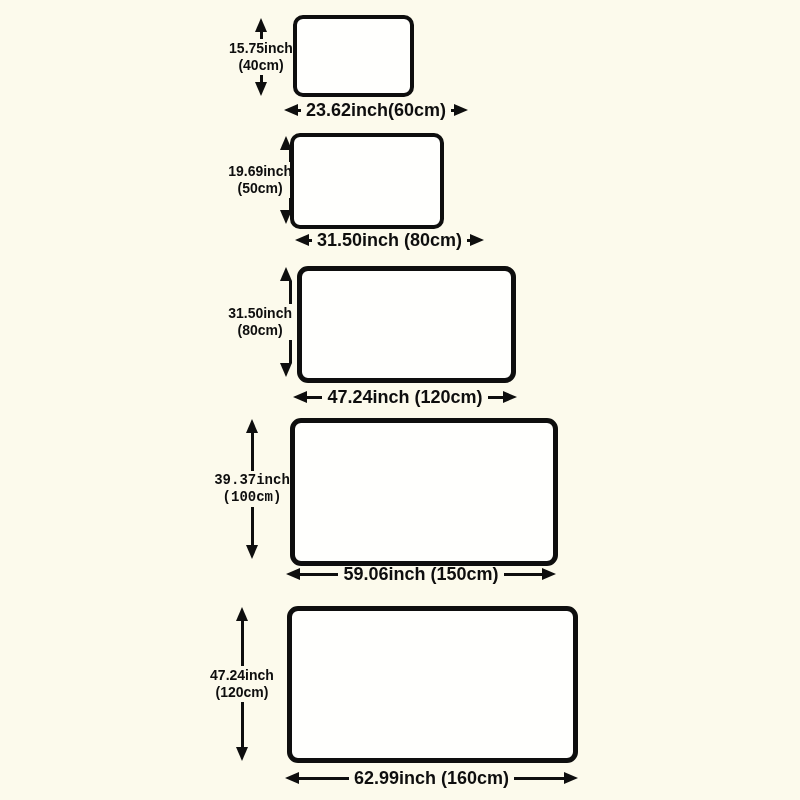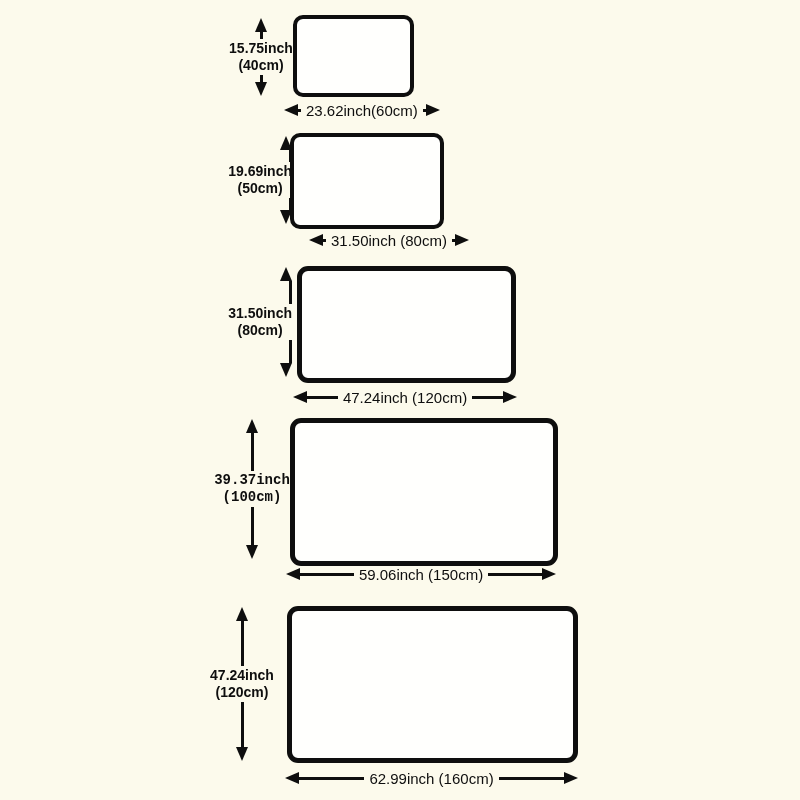--- a/index.html
+++ b/index.html
@@ -21,30 +21,30 @@
   .tri-up   { width:0; height:0; border-left:6px solid transparent; border-right:6px solid transparent; border-bottom:14px solid #0e0e0e; }
   .tri-down { width:0; height:0; border-left:6px solid transparent; border-right:6px solid transparent; border-top:14px solid #0e0e0e; }
   .vline { width:3px; flex:1 1 auto; background:#0e0e0e; min-height:4px; }
   .vlabel { text-align:center; font-weight:700; font-size:14px; line-height:1.2; padding:1px 0; white-space:nowrap; }
 
   
   .hdim { position:absolute; display:flex; flex-direction:row; align-items:center; }
   .tri-left  { width:0; height:0; border-top:6px solid transparent; border-bottom:6px solid transparent; border-right:14px solid #0e0e0e; }
   .tri-right { width:0; height:0; border-top:6px solid transparent; border-bottom:6px solid transparent; border-left:14px solid #0e0e0e; }
   .hline { height:3px; flex:1 1 auto; background:#0e0e0e; min-width:3px; }
-  .hlabel { font-weight:400; font-size:15px; padding:0 5px; white-space:nowrap; }
+  .hlabel { font-weight:700; font-size:18px; padding:0 5px; white-space:nowrap; }
 
   
   .s1 .rect { left:293px; top:15px;  width:121px; height:82px;  }
   .s1 .vdim { left:226px; top:18px;  width:70px;  height:78px;  }
   .s1 .hdim { left:284px; top:102px; width:137px; height:16px;  }
 
   .s2 .rect { left:290px; top:133px; width:154px; height:96px;  }
   .s2 .vdim { left:222px; top:136px; width:70px;  height:88px;align-items:flex-end;  }
-  .s2 .hdim { left:309px; top:232px; width:151px; height:16px;  }
+  .s2 .hdim { left:295px; top:232px; width:151px; height:16px;  }
 
   .s3 .rect { left:297px; top:266px; width:219px; height:117px; }
   .s3 .vdim { left:222px; top:267px; width:70px;  height:110px;align-items:flex-end; }
   .s3 .hdim { left:293px; top:389px; width:224px; height:16px;  }
 
   .s4 .rect { left:290px; top:418px; width:268px; height:148px; }
   .s4 .vdim { left:216px; top:419px; width:72px;  height:140px;font-family:Liberation Mono, monospace; }
   .s4 .hdim { left:286px; top:566px; width:270px; height:16px;  }
 
   .s5 .rect { left:287px; top:606px; width:291px; height:157px; }

